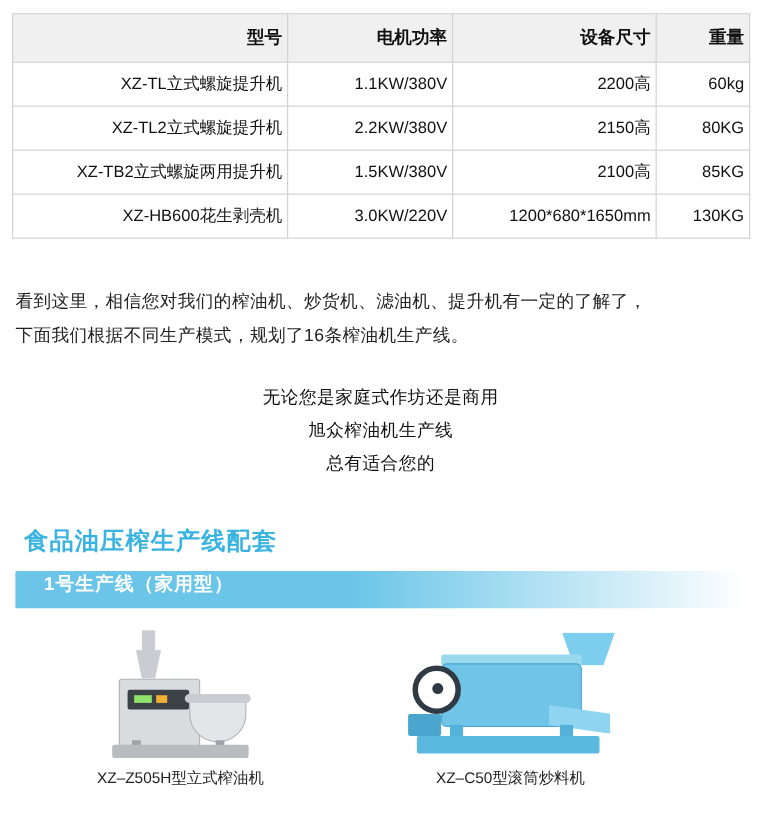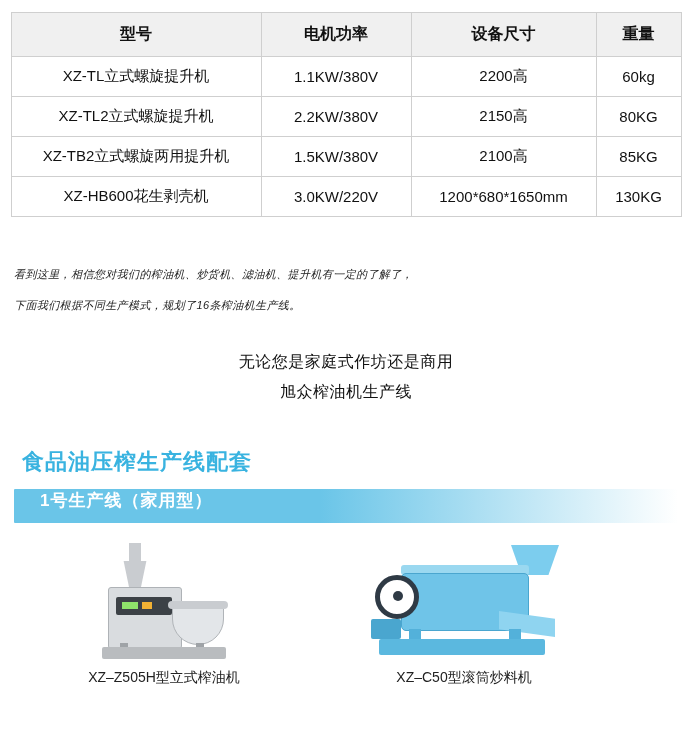--- a/index.html
+++ b/index.html
@@ -19,21 +19,21 @@
   
   .spec-table {
     width: 664px;
     margin: 12px auto 0 auto;
     border-collapse: collapse;
     table-layout: fixed;
   }
   .spec-table th,
   .spec-table td {
     border: 1px solid #cfcfcf;
-    text-align: center;
+    text-align: right;
     vertical-align: middle;
     font-size: 15px;
     font-weight: normal;
     color: #111;
     height: 40px;
     padding: 2px 4px;
   }
   .spec-table thead th {
     background: #f0f0f0;
     font-weight: bold;
@@ -45,25 +45,24 @@
   }
   .col-model { width: 250px; }
   .col-power { width: 150px; }
   .col-size  { width: 185px; }
   .col-weight{ width: 85px; font-family: Liberation Mono, monospace; }
 
   
   .para-block {
     width: 664px;
     margin: 42px auto 0 auto;
-    font-size: 11px;
+    font-size: 16px;
     line-height: 31px;
     color: #222;
     letter-spacing: 0.4px;
-    font-style: italic;
   }
 
   
   .headline-block {
     width: 664px;
     margin: 26px auto 0 auto;
     text-align: center;
     font-weight: normal;
     font-size: 16px;
     line-height: 30px;
@@ -204,20 +203,21 @@
 </table>
 
 <div class="para-block">
   <div>看到这里，相信您对我们的榨油机、炒货机、滤油机、提升机有一定的了解了，</div>
   <div>下面我们根据不同生产模式，规划了16条榨油机生产线。</div>
 </div>
 
 <div class="headline-block">
   <div>无论您是家庭式作坊还是商用</div>
   <div>旭众榨油机生产线</div>
+  <div>总有适合您的</div>
 </div>
 
 <div class="banner-section">
   <div class="banner-title">食品油压榨生产线配套</div>
   <div class="banner-bar">
     <span class="banner-bar-label">1号生产线（家用型）</span>
   </div>
 
   <div class="products">
 

